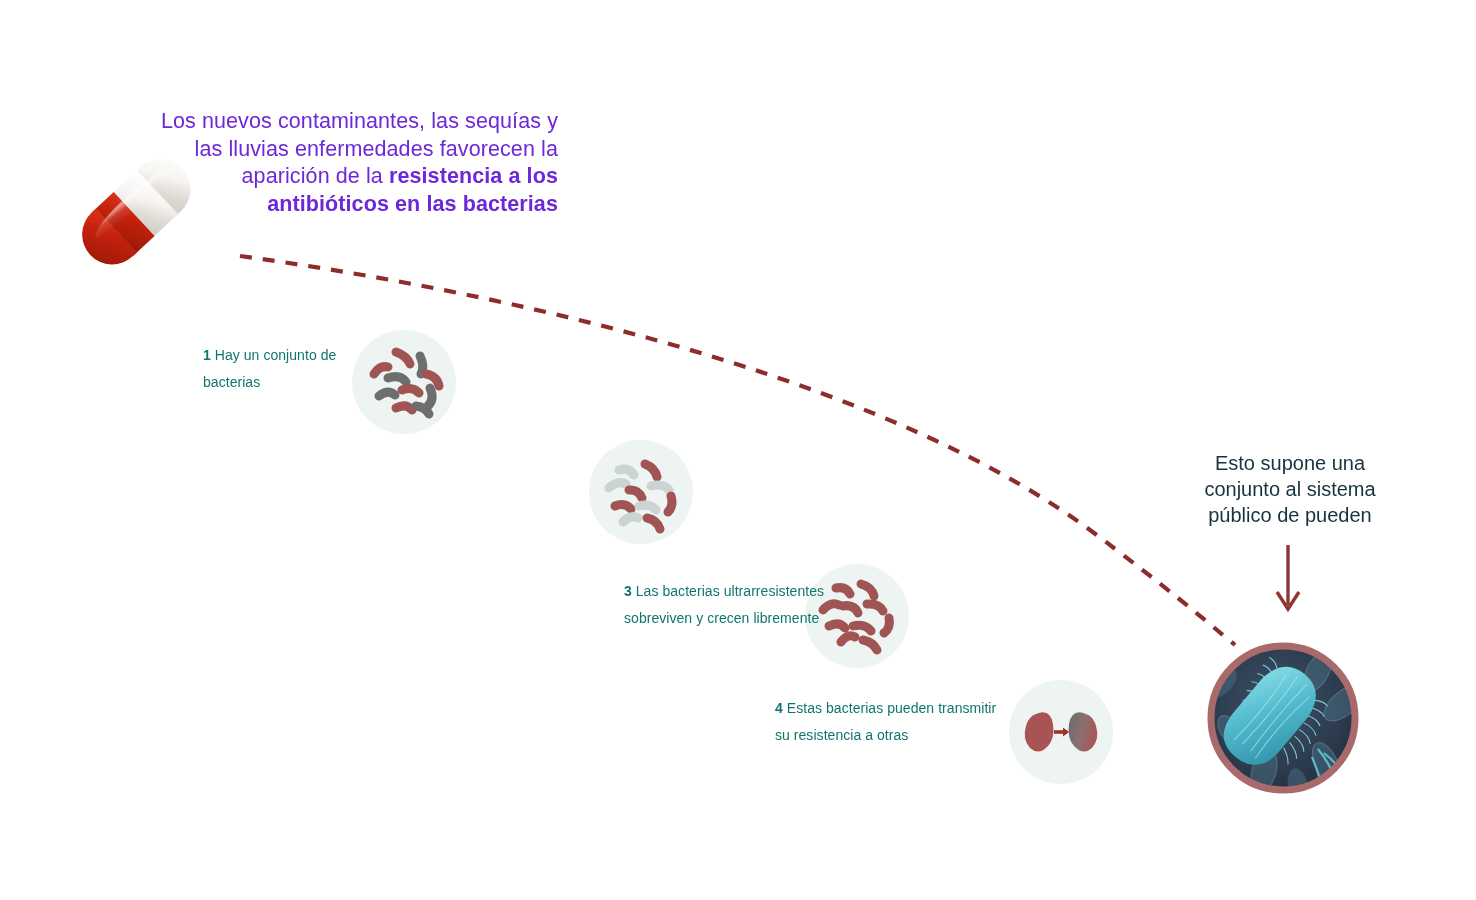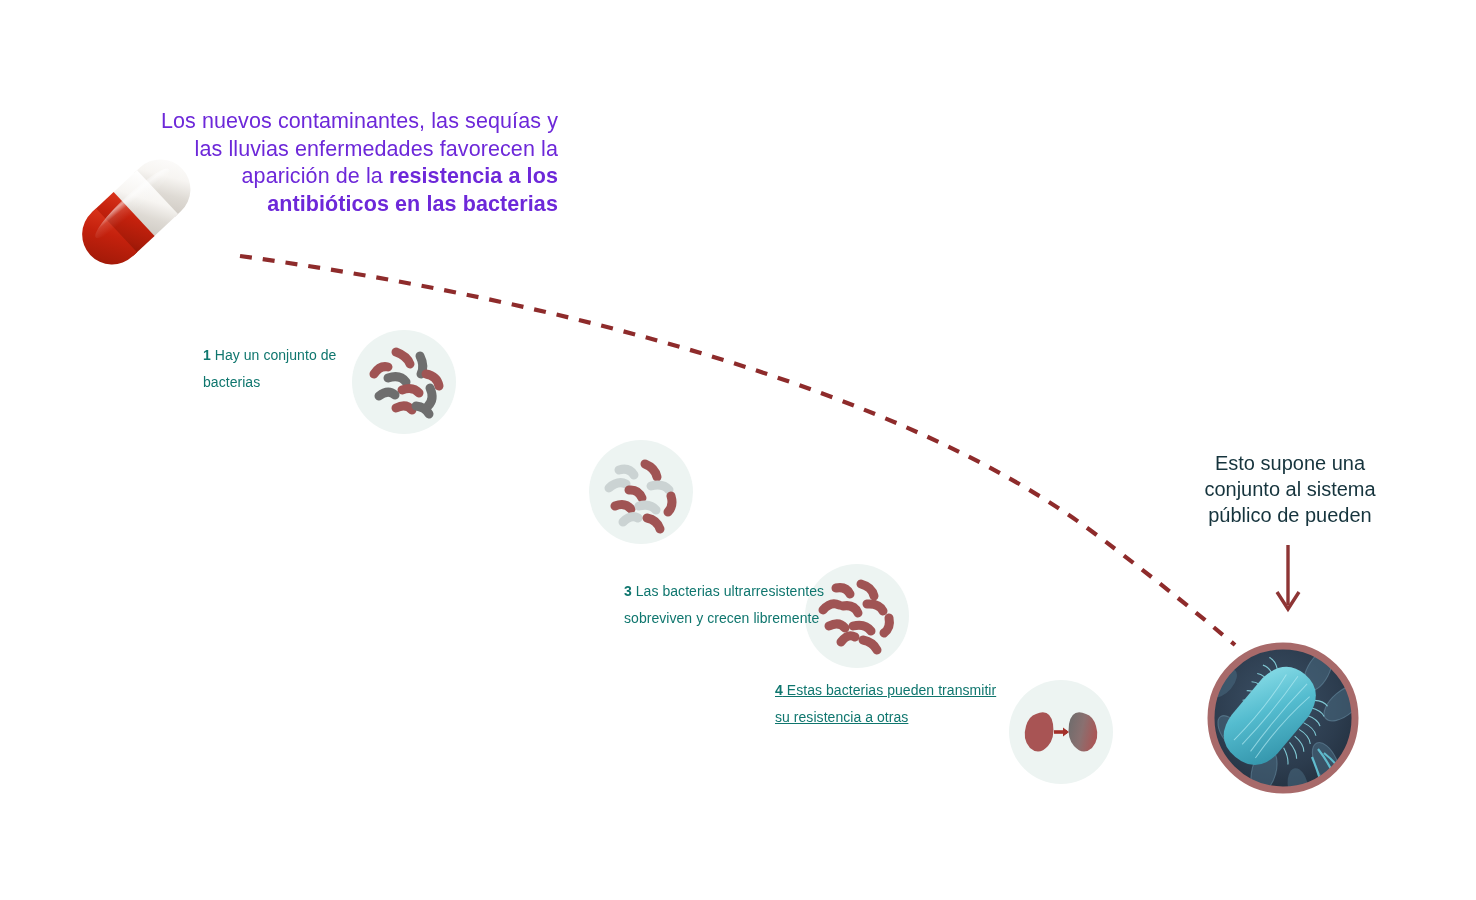--- a/index.html
+++ b/index.html
@@ -39,21 +39,21 @@
     color: #0f766e;
     letter-spacing: 0.05px;
   }
   .step-text .num {
     font-weight: bold;
   }
 
   .step1-text { left: 203px; top: 342px; width: 150px; }
   .step2-text { left: 322px; top: 453px; width: 262px; }
   .step3-text { left: 590px; top: 578px; width: 212px; margin-left: 34px; }
-  .step4-text { left: 775px; top: 677px; width: 222px; text-decoration: underline; }
+  .step4-text { left: 775px; top: 695px; width: 222px; }
 
   .outcome-text {
     position: absolute;
     left: 1190px;
     top: 450px;
     width: 200px;
     text-align: center;
     font-size: 20px;
     line-height: 26px;
     font-weight: normal;

